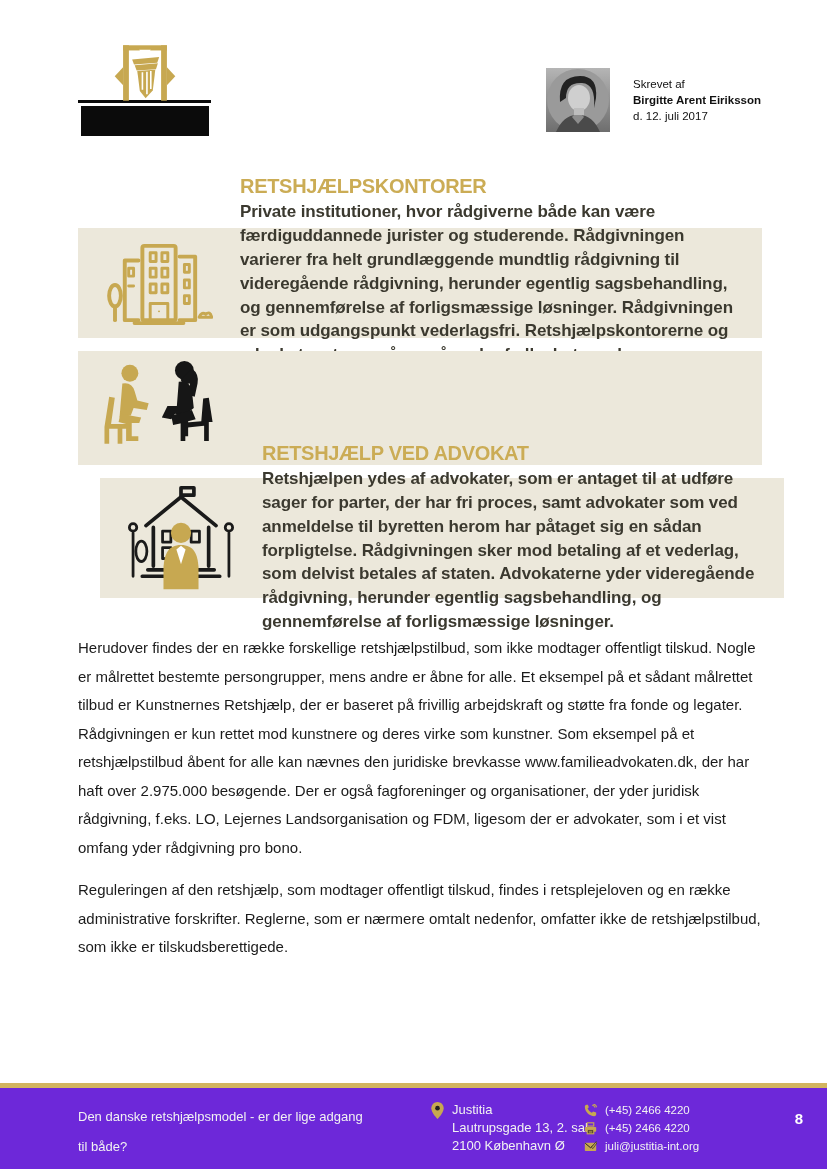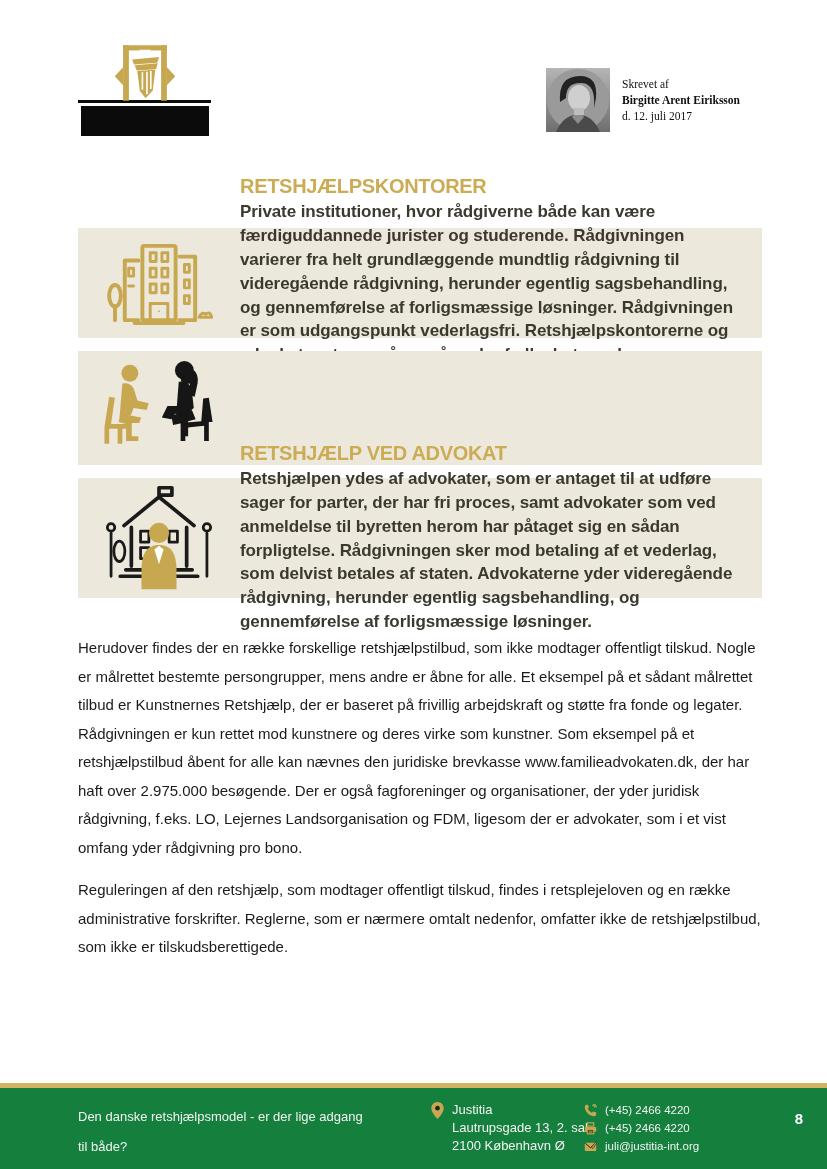--- a/index.html
+++ b/index.html
@@ -11,51 +11,51 @@
   }
 
   
   .logo { position:absolute; left:78px; top:44px; width:133px; }
   .logo-emblem { display:block; margin:0 auto; }
   .logo-rule { width:133px; height:3px; background:#0b0b0b; margin-top:-2px; }
   .logo-bar { width:128px; height:30px; background:#0b0b0b; margin:3px auto 0 auto; }
 
   .author { position:absolute; left:546px; top:68px; display:flex; }
   .author-photo { width:64px; height:64px; display:block; }
-  .author-meta { margin-left:12px; padding-top:8px; font-size:11.5px; line-height:16px; color:#111;font-family:Liberation Serif, serif; }
+  .author-meta { margin-left:23px; padding-top:8px; font-size:11.5px; line-height:16px; color:#111; }
   .author-name { font-weight:bold; }
 
   
   .infobox {
     position:absolute; left:78px; width:684px; background:#ece8db;
     display:flex; align-items:center;
   }
   .infobox .icon-wrap { width:162px; display:flex; justify-content:center; flex:0 0 162px; }
   .infobox .box-content { flex:1; padding-right:18px; }
   .box-title {
     font-size:20px; font-weight:bold; color:#cbac55; letter-spacing:-0.3px;
     margin-bottom:2px;
   }
   .box-text {
     font-size:17px; font-weight:600; color:#3b392f; line-height:1.4;
     letter-spacing:-0.1px;
   }
   #box1 { top:228px; height:110px; }
   #box2 { top:351px; height:114px; }
-  #box3 { top:478px; height:120px; }
+  #box3 { top:478px; height:120px;margin-left:22px; }
 
   
   .bodytext { position:absolute; left:78px; width:692px; font-size:15px; line-height:28.5px; color:#1b1b1b; }
   #para1 { top:634px; }
   #para2 { top:876px; }
 
   
   .footer {
     position:absolute; left:0; bottom:0; width:827px; height:86px;
-    background:#15803d; border-top:5px solid #d2b45f; color:#f2f2f2;
+    background:#6d28d9; border-top:5px solid #d2b45f; color:#f2f2f2;
   }
   .footer-title { position:absolute; left:78px; top:14px; font-size:13px; line-height:30px; }
   .addr-block { position:absolute; left:452px; top:13px; font-size:13px; line-height:18px; }
   .pin-wrap { position:absolute; left:431px; top:14px; }
   .contact-block { position:absolute; left:584px; top:13px; font-size:11.5px; line-height:18px; }
   .contact-row { display:flex; align-items:center; height:18px; }
   .contact-row .c-icon { width:15px; margin-right:6px; display:flex; align-items:center; }
   .page-number { position:absolute; right:24px; top:22px; font-size:15px; font-weight:bold; color:#ffffff; }
 
   .gold { fill:#c7a851; }

